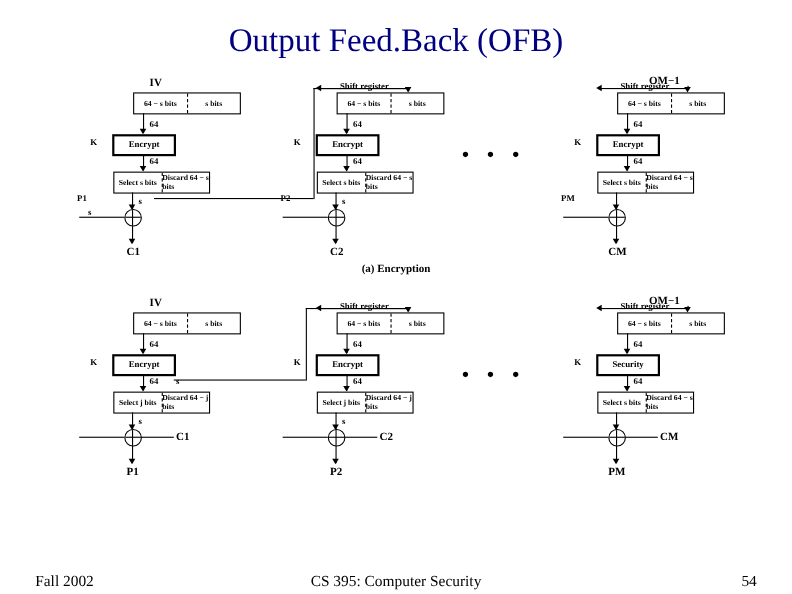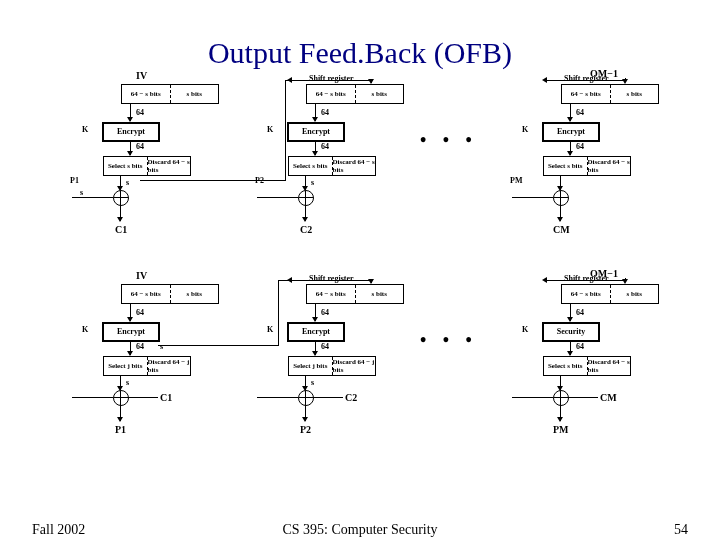--- a/index.html
+++ b/index.html
@@ -9,21 +9,21 @@
     height: 540px;
     font-family: "Times New Roman", serif;
     background: white;
     position: relative;
     overflow: hidden;
   }
   .title {
     text-align: center;
     font-size: 30px;
     color: #000080;
-    padding-top: 36px;
+    padding-top: 20px;
     font-weight: normal;
   }
   .footer {
     position: absolute;
     bottom: 18px;
     width: 100%;
     font-size: 14px;
     color: #000;
   }
   .footer-left { position: absolute; left: 32px; }
@@ -302,20 +302,21 @@
       <div class="vline" style="left:60px;top:105px;height:15px"></div>
       <div class="arrow-down" style="left:57px;top:116px"></div>
       <div class="xor"></div>
       <div class="lbl" style="left:10px;top:106px">PM</div>
       <div class="hline" style="left:12px;top:127px;width:41px"></div>
       <div class="vline" style="left:60px;top:135px;height:16px"></div>
       <div class="arrow-down" style="left:57px;top:147px"></div>
       <div class="lbl" style="left:53px;top:154px;font-size:10px">CM</div>
     </div>
 
+    <div class="caption">(a) Encryption</div>
   </div>
 
   <div class="half dec">
 
     <div class="stage s0">
       <div class="iv-label">IV</div>
       <div class="shift">
         <div class="cell">64 − s bits</div>
         <div class="cell">s bits</div>
       </div>

